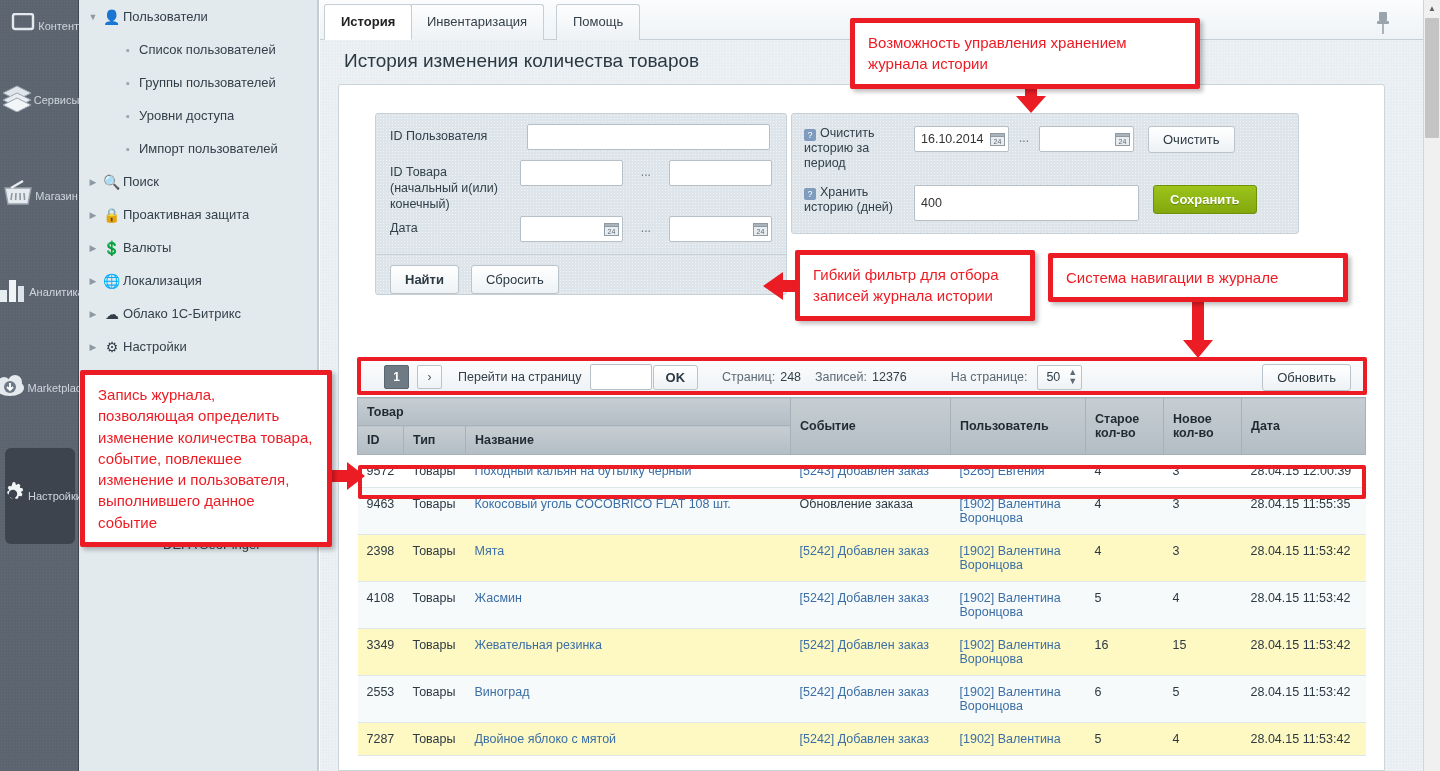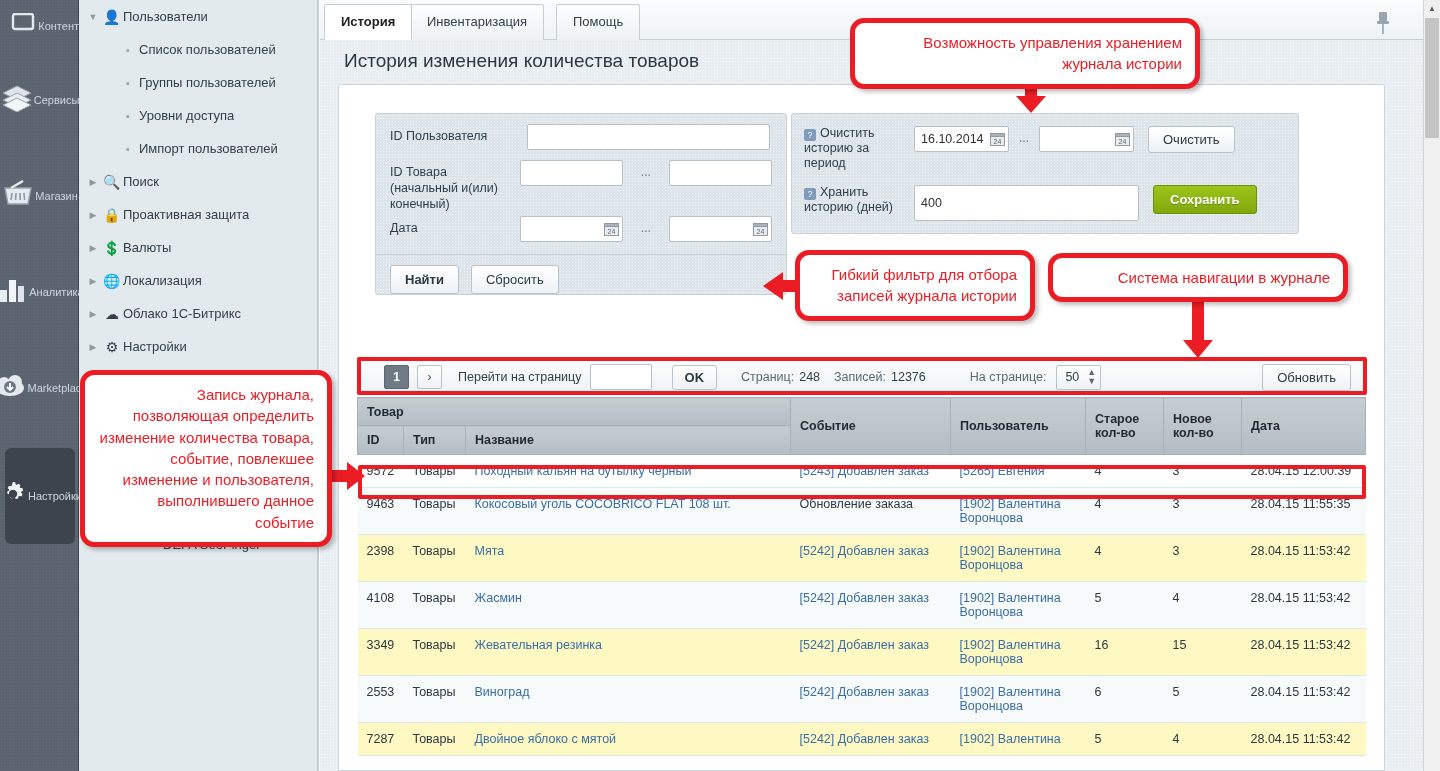--- a/index.html
+++ b/index.html
@@ -137,23 +137,23 @@
   thead th{ background:linear-gradient(#c6ced3,#b3bdc4); color:#1f2a32; font-weight:bold;
             border:1px solid #a6b1b9; padding:7px 9px; text-align:left; vertical-align:middle;}
   tbody td{ border-bottom:1px solid #dfe6ea; padding:9px 9px; vertical-align:top;
             background:#fef9c3; }
   tbody tr.alt td{ background:#f7fafb; }
   tbody tr.hl td{ background:#fff; }
   td a, .lnk{ color:#3a6ea5; text-decoration:none; cursor:pointer; }
 
   
   .callout{
-    position:absolute; background:#fff; border:5px solid #ec1c24; border-radius:14px;
+    position:absolute; background:#fff; border:5px solid #ec1c24; border-radius:2px;
     color:#ed1c24; font-size:15px; line-height:1.42; padding:9px 13px;
-    box-shadow:3px 3px 4px rgba(0,0,0,.25); z-index:50;text-align:right;
+    box-shadow:3px 3px 4px rgba(0,0,0,.25); z-index:50;
   }
   .ar{ position:absolute; z-index:49; }
   #rowhl{
     position:absolute; left:358px; top:465px; width:1008px; height:34px;
     border:4px solid #ec1c24; border-radius:2px; z-index:48; pointer-events:none;
   }
   #navhl{
     position:absolute; left:357px; top:357px; width:1010px; height:38px;
     border:4px solid #ec1c24; border-radius:2px; z-index:48; pointer-events:none;
   }
@@ -432,21 +432,21 @@
         <input class="fin" style="width: 225px; height: 36px;" value="400">
         <button class="btn green" style="margin-left:14px;padding:6px 16px">Сохранить</button>
       </div>
     </div>
 
     <div id="navbar">
       <div class="pbtn cur" style="margin-left:20px">1</div>
       <div class="pbtn" style="margin-left:8px">›</div>
       <span style="margin-left:16px">Перейти на страницу</span>
       <input class="fin" style="width: 62px; height: 24px; margin-left: 8px;" value="">
-      <button class="btn bold" style="margin-left:20px;padding:4px 12px">OK</button>
+      <button class="btn bold" style="margin-left:1px;padding:4px 12px">OK</button>
       <span style="margin-left:24px;color:#5c6972">Страниц:</span>
       <span style="margin-left:5px">248</span>
       <span style="margin-left:14px;color:#5c6972">Записей:</span>
       <span style="margin-left:5px">12376</span>
       <span style="margin-left:44px;color:#5c6972">На странице:</span>
       <div class="sel" style="margin-left:10px">
         <span>50</span>
         <span style="margin-left:8px;font-size:9px;line-height:9px;color:#5d6a73">▲<br>▼</span>
       </div>
       <button class="btn" style="margin-left:auto;margin-right:8px;padding:5px 14px">Обновить</button>

